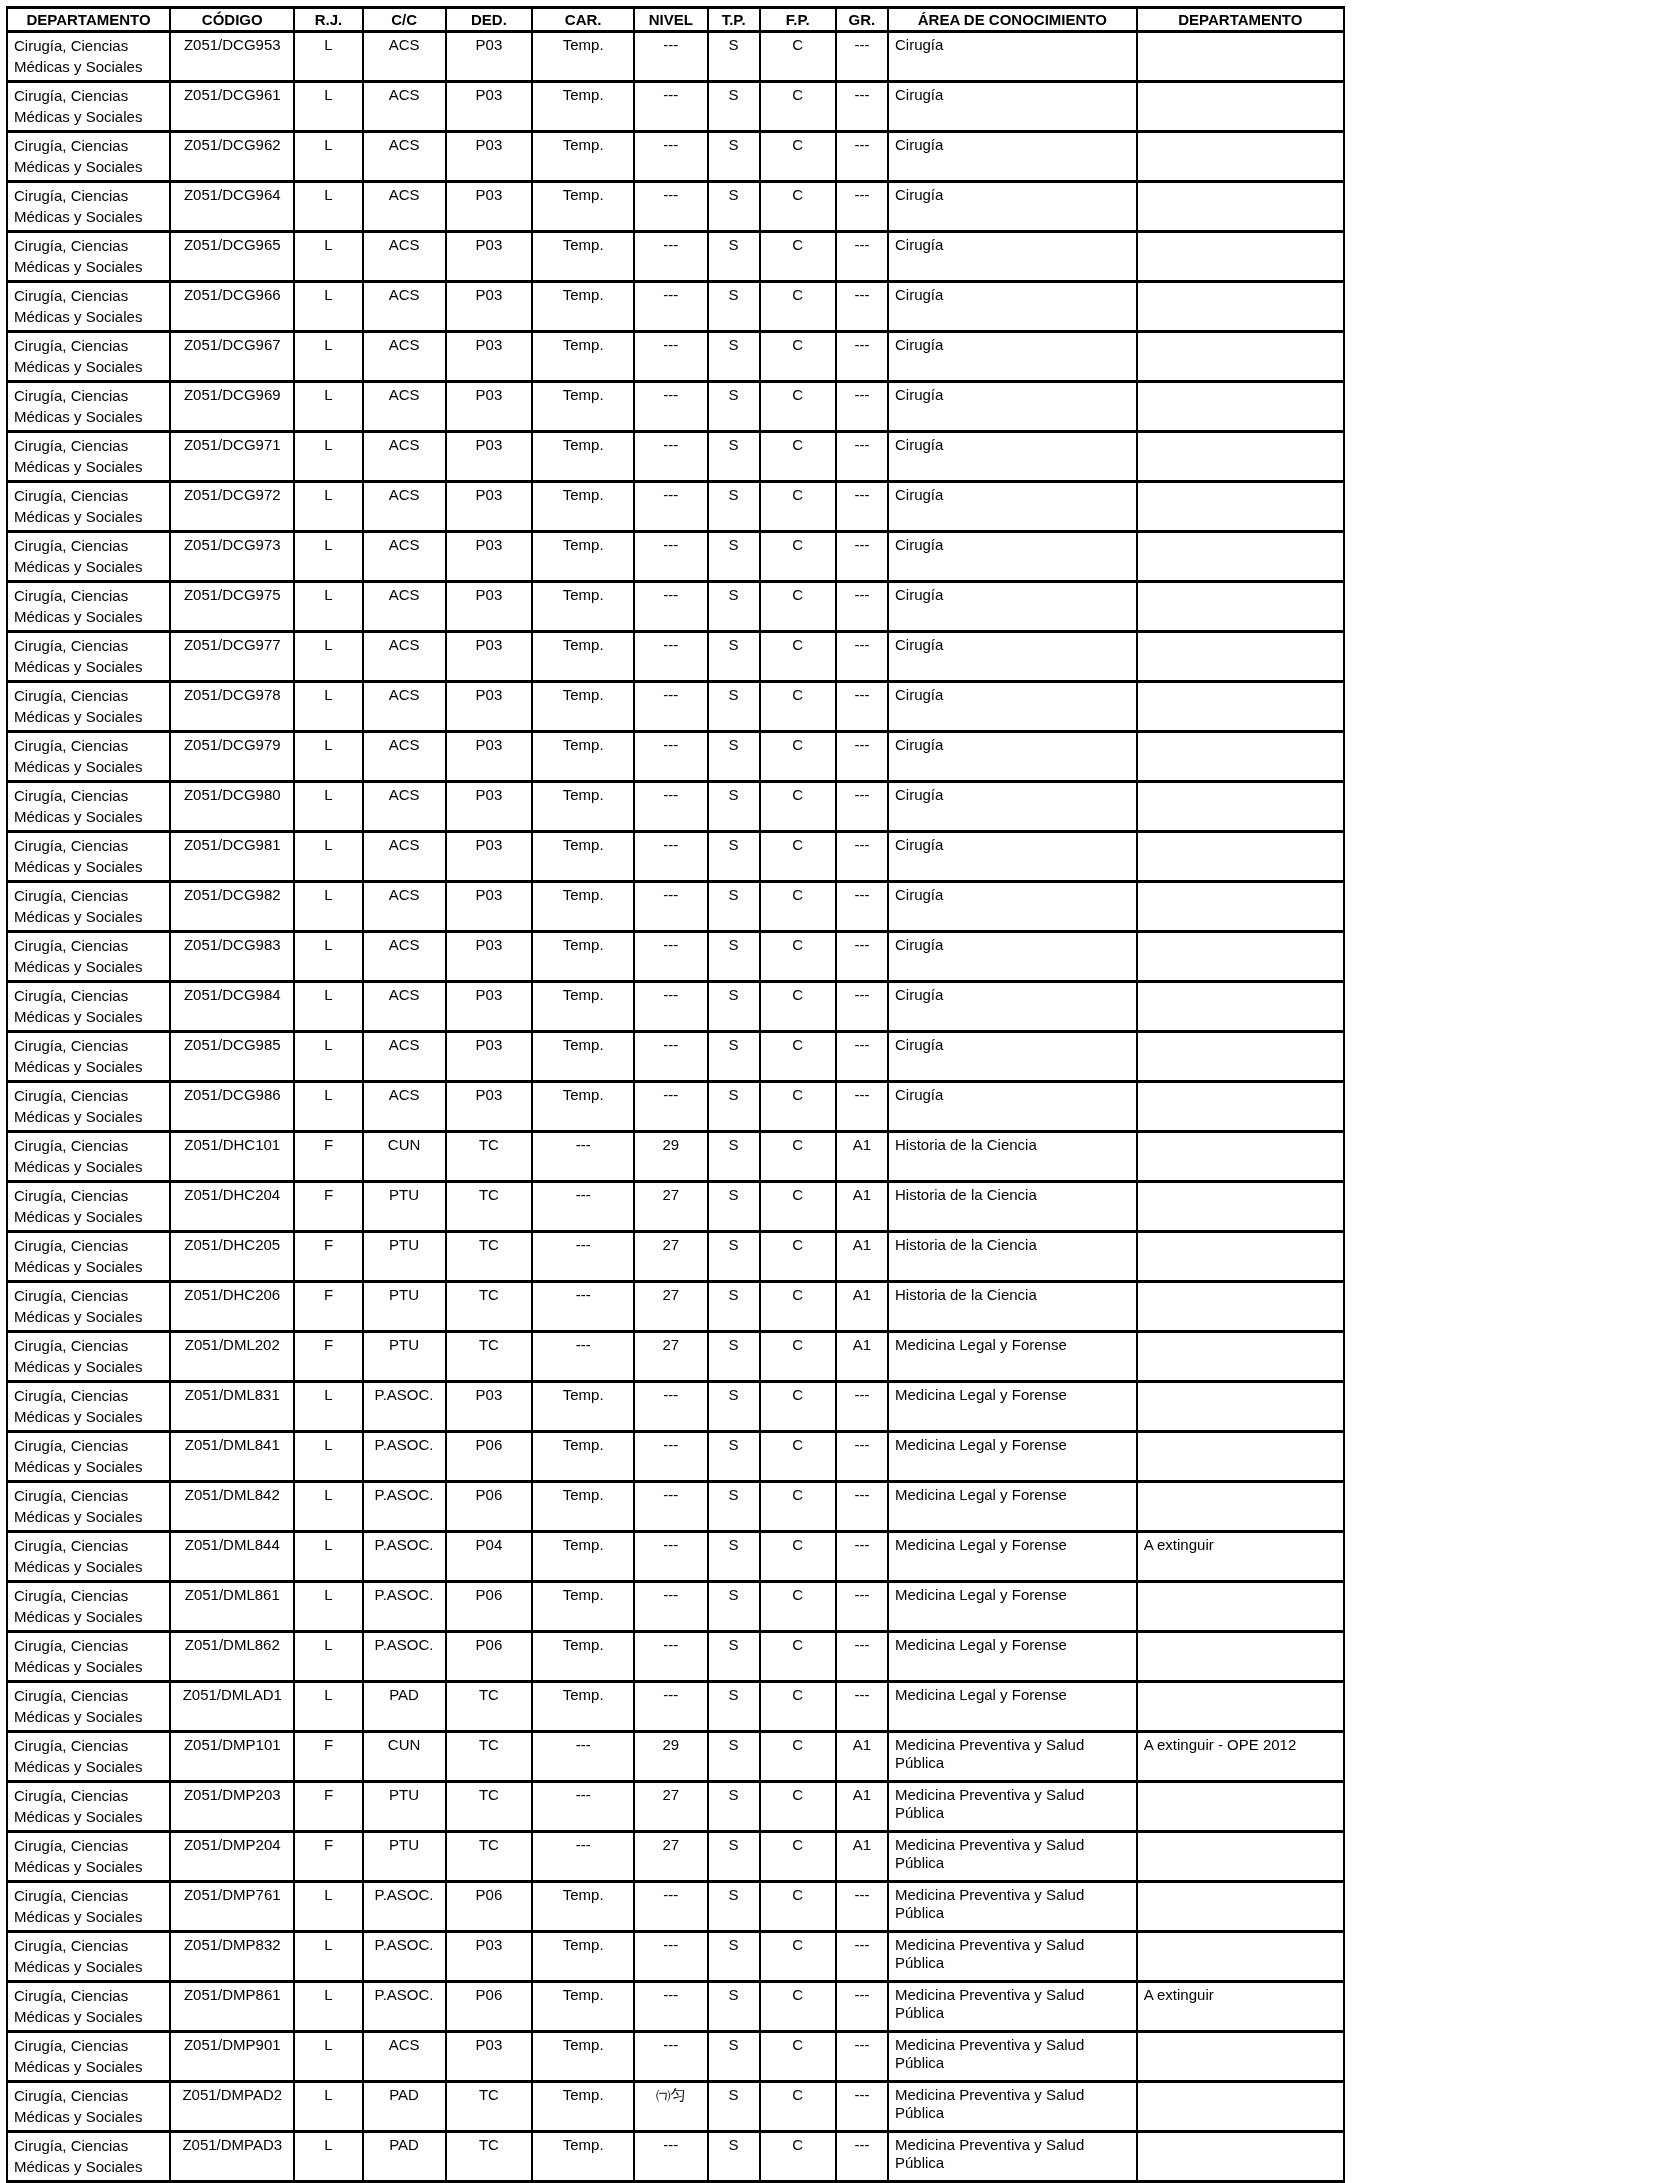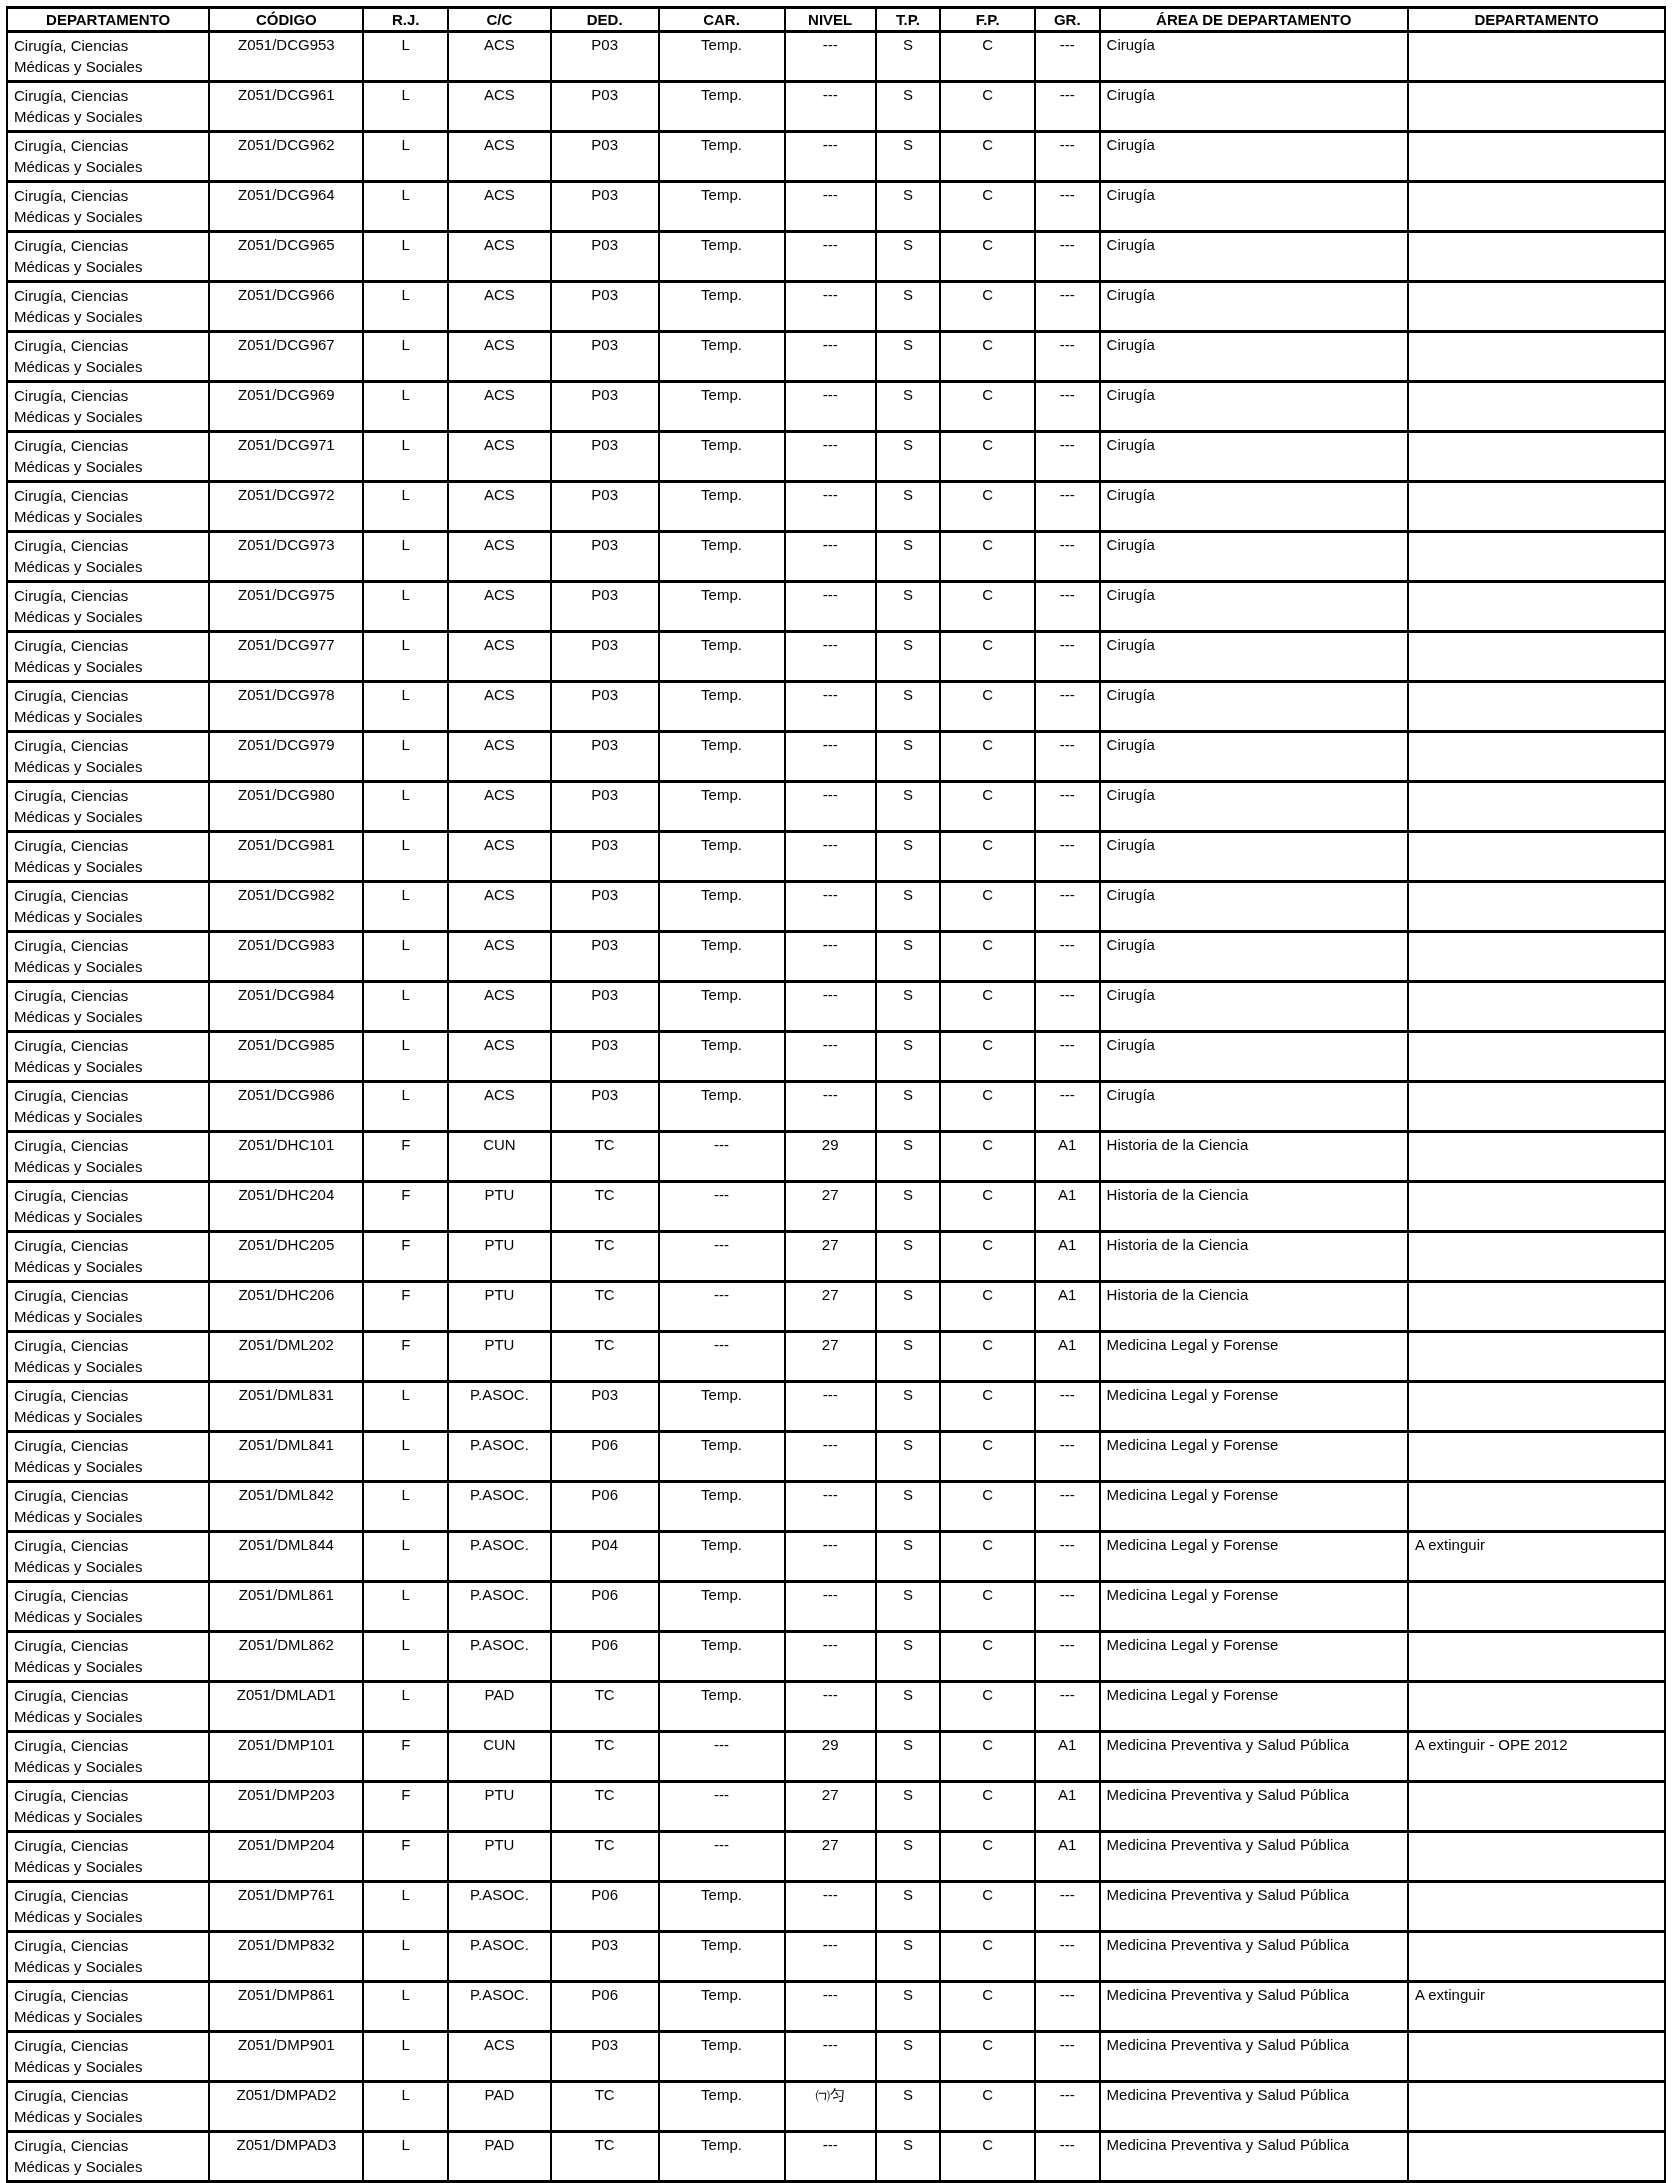--- a/index.html
+++ b/index.html
@@ -11,21 +11,21 @@
   }
   body {
     width: 1672px;
     height: 2183px;
     position: relative;
   }
   table.rpt {
     position: absolute;
     left: 6px;
     top: 6px;
-    width: 1660px;
+    width: 1339px;
     border-collapse: collapse;
     table-layout: fixed;
   }
   table.rpt th,
   table.rpt td {
     border-left: 2.3px solid #000;
     border-right: 2.3px solid #000;
     border-top: 3px solid #000;
     border-bottom: 3px solid #000;
     font-size: 15px;
@@ -79,21 +79,21 @@
       <th>DEPARTAMENTO</th>
       <th>CÓDIGO</th>
       <th>R.J.</th>
       <th>C/C</th>
       <th>DED.</th>
       <th>CAR.</th>
       <th>NIVEL</th>
       <th>T.P.</th>
       <th>F.P.</th>
       <th>GR.</th>
-      <th>ÁREA DE DEPARTAMENTO</th>
+      <th>ÁREA DE CONOCIMIENTO</th>
       <th>DEPARTAMENTO</th>
     </tr>
   </thead>
   <tbody>
   <tr>
     <td class="c-left">
       <span class="dept-line">Cirugía, Ciencias</span>
       <span class="dept-line">Médicas y Sociales</span>
     </td>
     <td class="c-center">Z051/DCG953</td>

